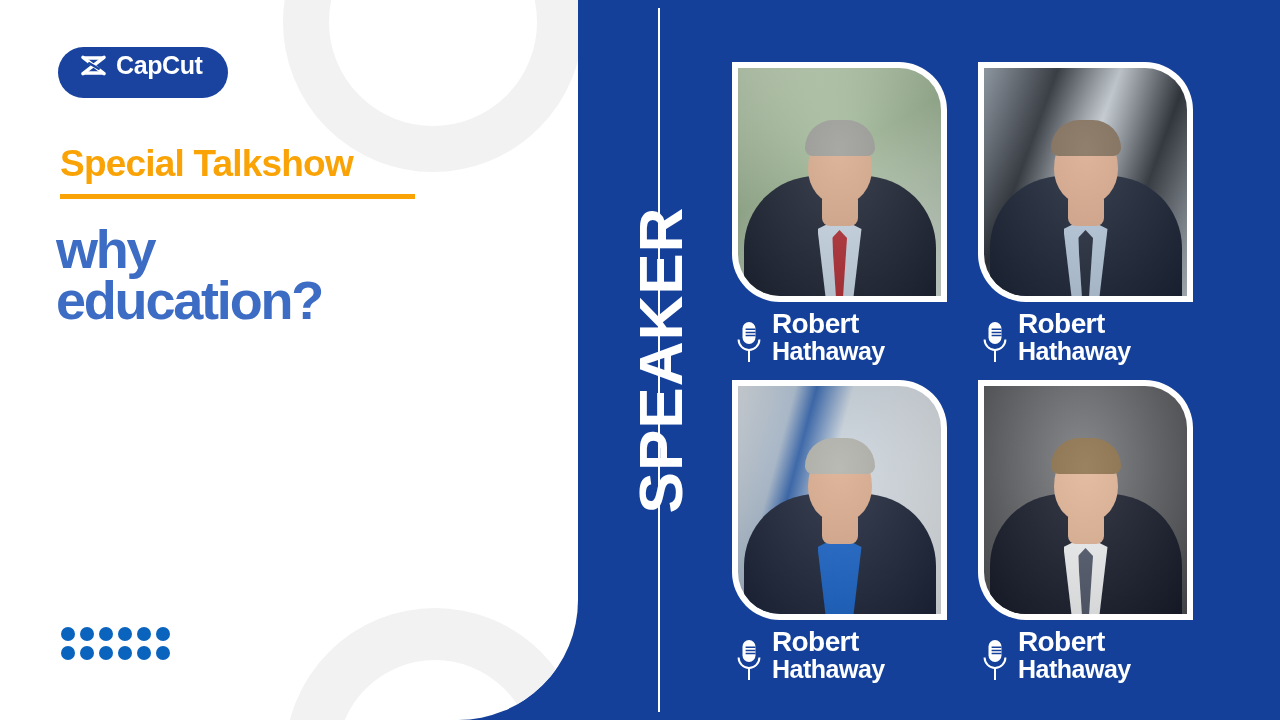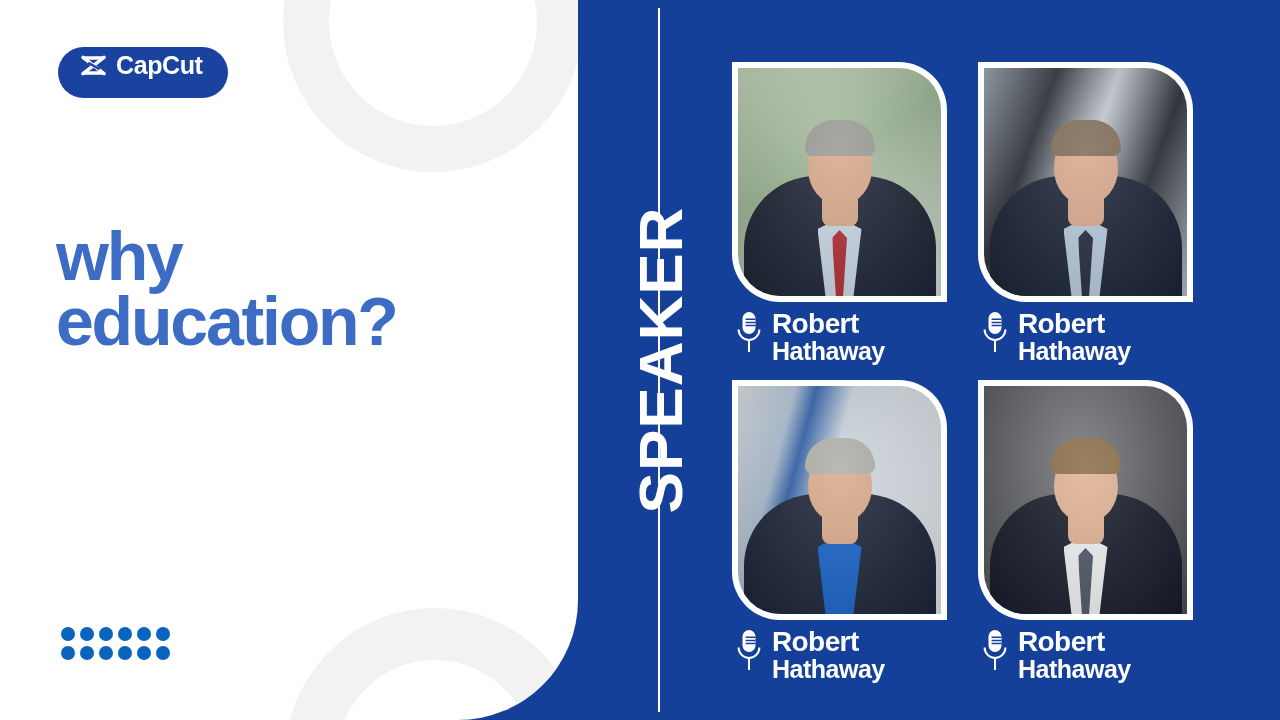--- a/index.html
+++ b/index.html
@@ -97,21 +97,21 @@
     background: #F9A306;
   }
 
   
   #headline {
     position: absolute;
     left: 56px;
     top: 224px;
     width: 500px;
     color: #3C6CC4;
-    font-size: 68px;
+    font-size: 54px;
     font-weight: bold;
     line-height: 0.95;
     letter-spacing: -2.2px;
   }
   #headline .hl-line { display: block; white-space: nowrap; }
 
   
   #dot-grid {
     position: absolute;
     left: 61px;
@@ -261,21 +261,21 @@
     position: absolute; inset: 0;
     background: radial-gradient(ellipse at 50% 36%, rgba(255,255,255,0.14), rgba(0,0,0,0.16));
   }
 
   
   .name-row {
     position: absolute;
     left: 4px;
     top: 248px;
     display: flex;
-    align-items: flex-start;
+    align-items: flex-end;
     gap: 10px;
   }
   .mic-icon { display: block; width: 26px; height: 44px; flex: 0 0 auto; }
   .name-text {
     color: #FFFFFF;
     line-height: 1.0;
   }
   .name-first {
     display: block;
     font-size: 28px;
@@ -302,20 +302,24 @@
 
     <div id="logo-pill">
       <svg id="capcut-icon" viewBox="0 0 28 22">
         <path d="M3 2.4 L25 19.6 M25 2.4 L3 19.6" stroke="#FFFFFF" stroke-width="3.6" stroke-linecap="round" fill="none"></path>
         <path d="M4.6 3.2 H23.4 M4.6 18.8 H23.4" stroke="#FFFFFF" stroke-width="3.6" stroke-linecap="round" fill="none"></path>
         <path d="M9.5 8.6 L19.5 14.4" stroke="#1A43A0" stroke-width="2.6" stroke-linecap="round" fill="none"></path>
       </svg>
       <span id="logo-text">CapCut</span>
     </div>
 
+    <div id="eyebrow-wrap">
+      <span id="eyebrow-text">Special Talkshow</span>
+      <div id="eyebrow-rule"></div>
+    </div>
 
     <h1 id="headline">
       <span class="hl-line">why</span>
       <span class="hl-line">education?</span>
     </h1>
 
     <div id="dot-grid">
       <i></i>
         <i></i>
       <i></i>

